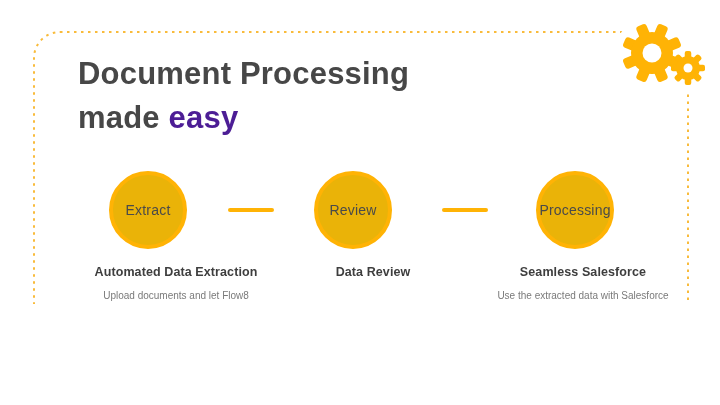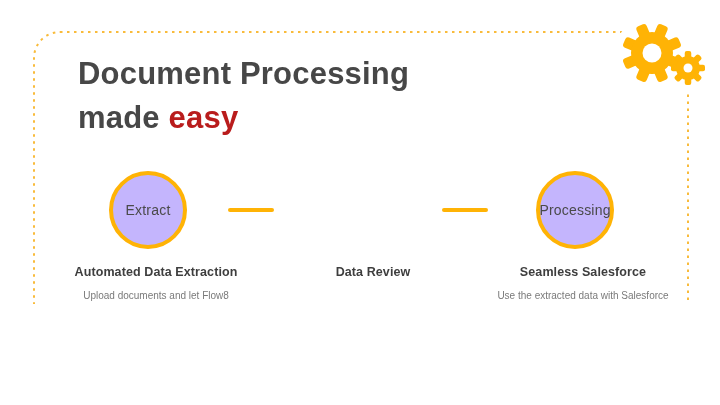--- a/index.html
+++ b/index.html
@@ -26,30 +26,30 @@
     position: absolute;
     left: 78px;
     top: 52px;
     width: 520px;
     font-size: 31px;
     line-height: 44px;
     font-weight: bold;
     letter-spacing: 0.2px;
     color: #474747;
   }
-  .title .accent { color: #b91c1c; }
+  .title .accent { color: #4c1d95; }
 
   .circle {
     position: absolute;
     top: 171px;
     width: 70px;
     height: 70px;
     border: 4px solid #FFB305;
     border-radius: 50%;
-    background: #c4b5fd;
+    background: #eab308;
     display: flex;
     align-items: center;
     justify-content: center;
   }
   .circle-label {
     font-size: 14px;
     color: #4A4A4A;
     letter-spacing: 0.2px;
   }
   .circle-1 { left: 109px; }
@@ -66,21 +66,21 @@
   }
   .connector-1 { left: 228px; }
   .connector-2 { left: 442px; }
 
   .step-col {
     position: absolute;
     top: 265px;
     width: 192px;
     text-align: center;
   }
-  .step-col-1 { left: 60px; }
+  .step-col-1 { left: 80px; }
   .step-col-2 { left: 277px; }
   .step-col-3 { left: 487px; }
 
   .step-heading {
     font-size: 12.5px;
     font-weight: bold;
     color: #3E3E3E;
     margin-bottom: 9px;
     letter-spacing: 0.1px;
   }
@@ -146,20 +146,23 @@
       </g>
       <circle cx="76" cy="54" r="12"></circle>
       <circle cx="76" cy="54" r="4.5" fill="#ffffff"></circle>
     </g>
   </svg>
 
   <div class="circle circle-1">
     <span class="circle-label">Extract</span>
   </div>
   <div class="connector connector-1"></div>
+  <div class="circle circle-2">
+    <span class="circle-label">Review</span>
+  </div>
   <div class="connector connector-2"></div>
   <div class="circle circle-3">
     <span class="circle-label">Processing</span>
   </div>
 
   <div class="step-col step-col-1">
     <div class="step-heading">Automated Data Extraction</div>
     <div class="step-desc">Upload documents and let Flow8 automatically extract structured data.</div>
   </div>
   <div class="step-col step-col-2">

